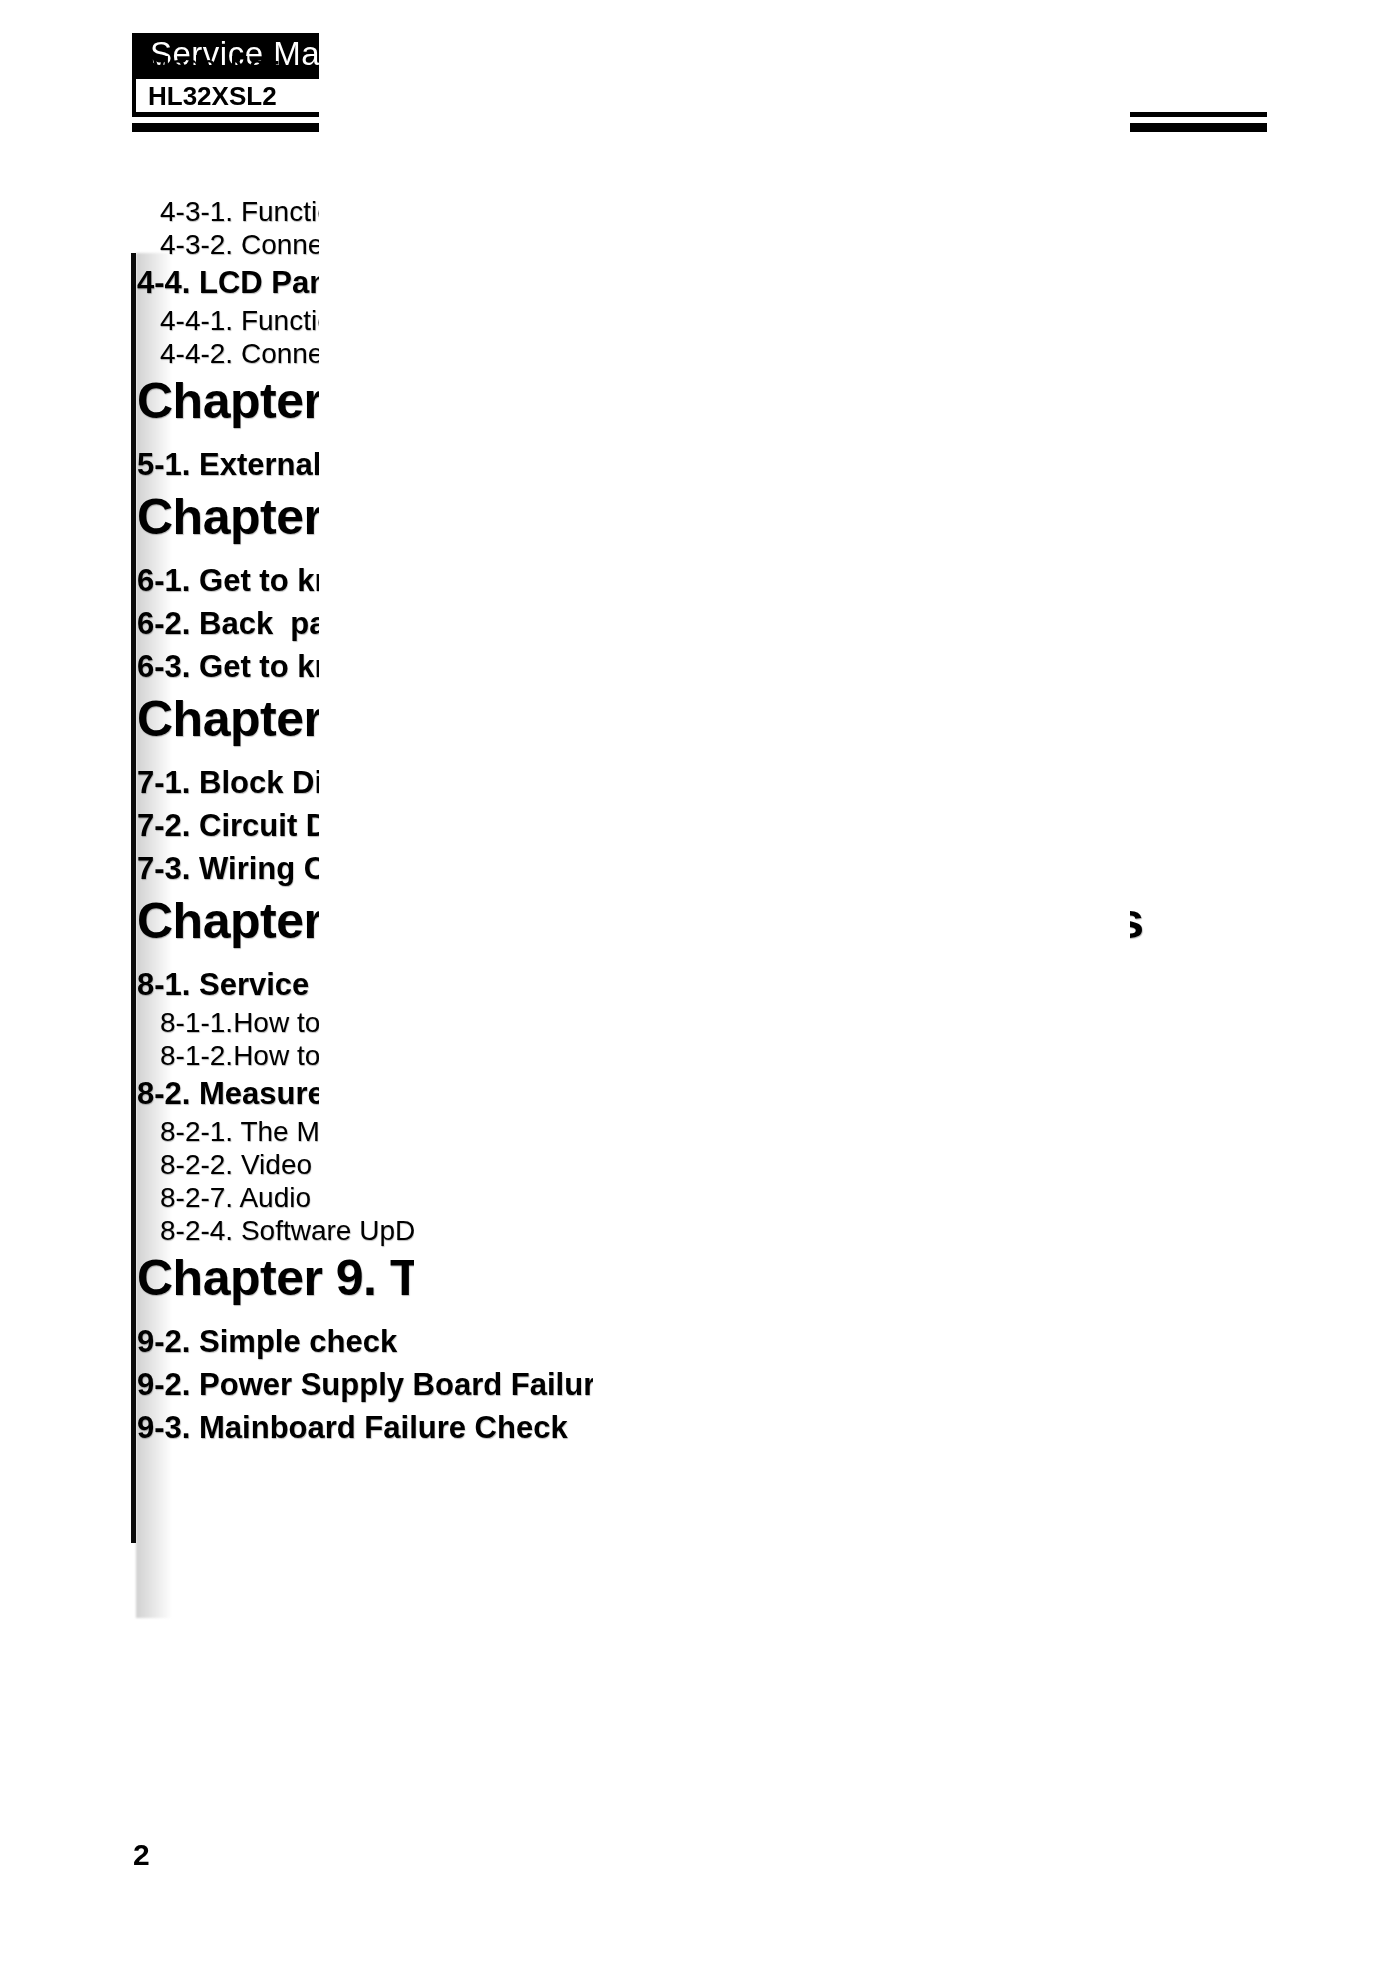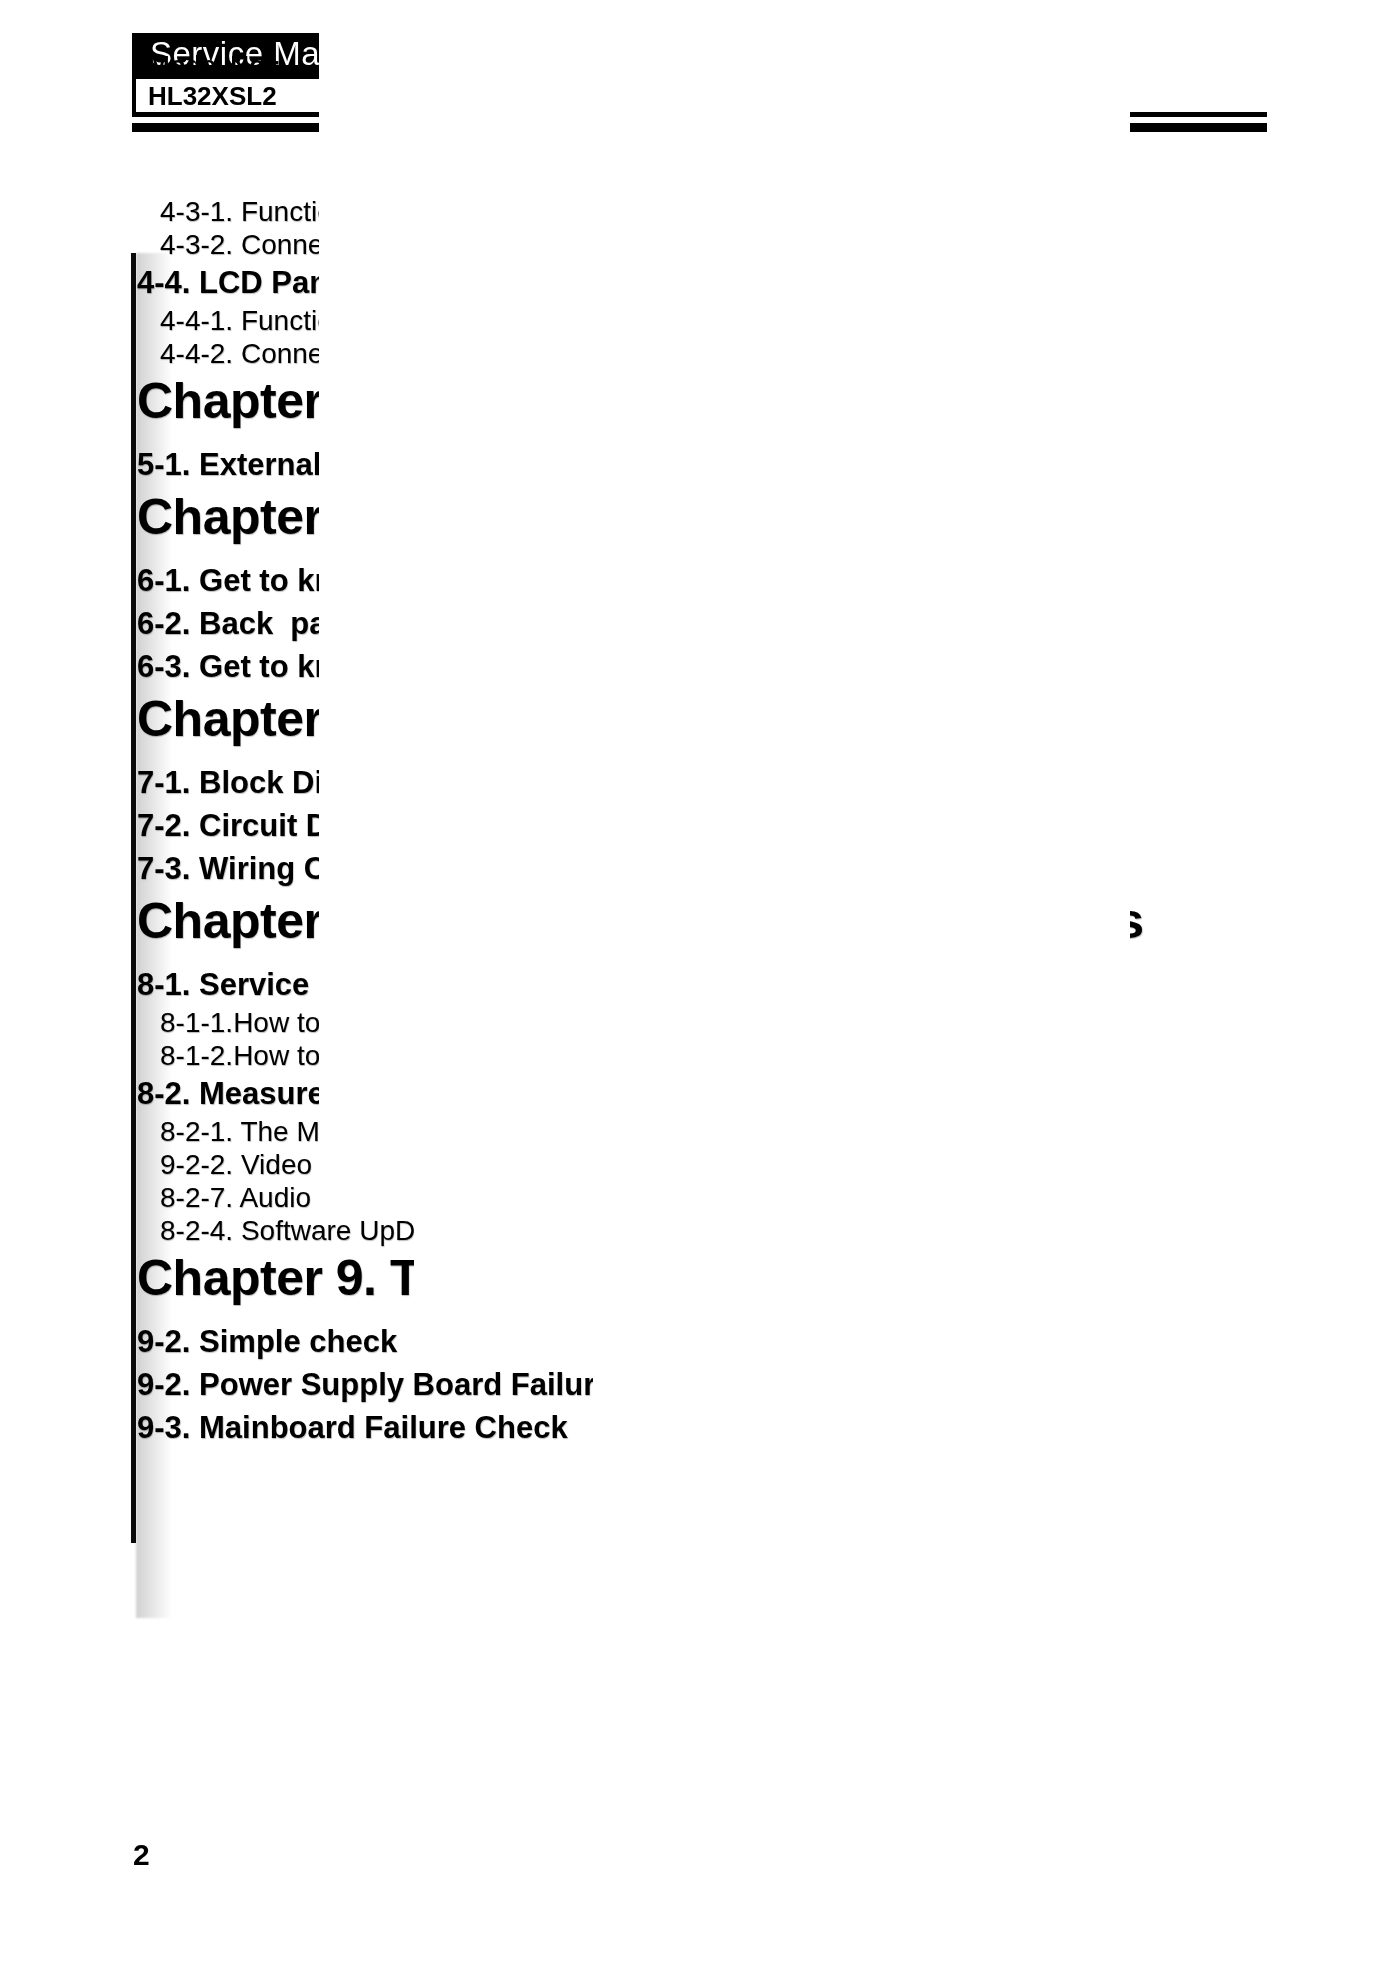--- a/index.html
+++ b/index.html
@@ -180,21 +180,21 @@
     <span class="page">46</span>
   </div>
 
   <div class="row sub">
     <span class="label">8-2-1. The Main Menu</span>
     <span class="leader"></span>
     <span class="page">46</span>
   </div>
 
   <div class="row sub">
-    <span class="label">9-2-2. Video</span>
+    <span class="label">8-2-2. Video</span>
     <span class="leader"></span>
     <span class="page">47</span>
   </div>
 
   <div class="row sub">
     <span class="label">8-2-7. Audio</span>
     <span class="leader"></span>
     <span class="page">48</span>
   </div>
 

